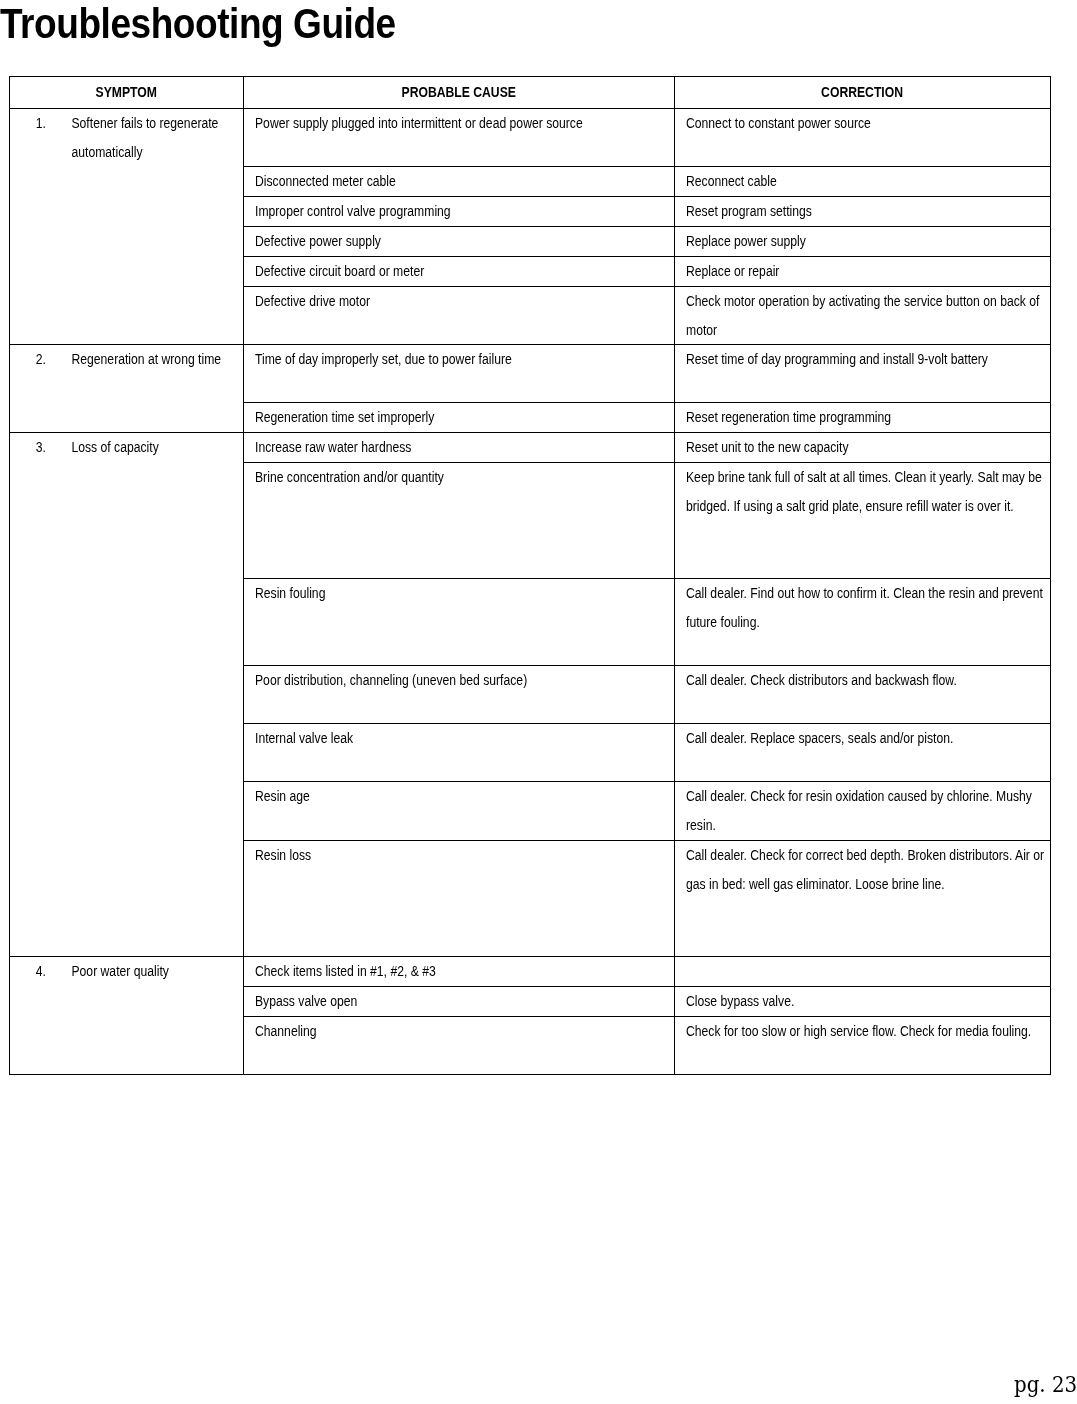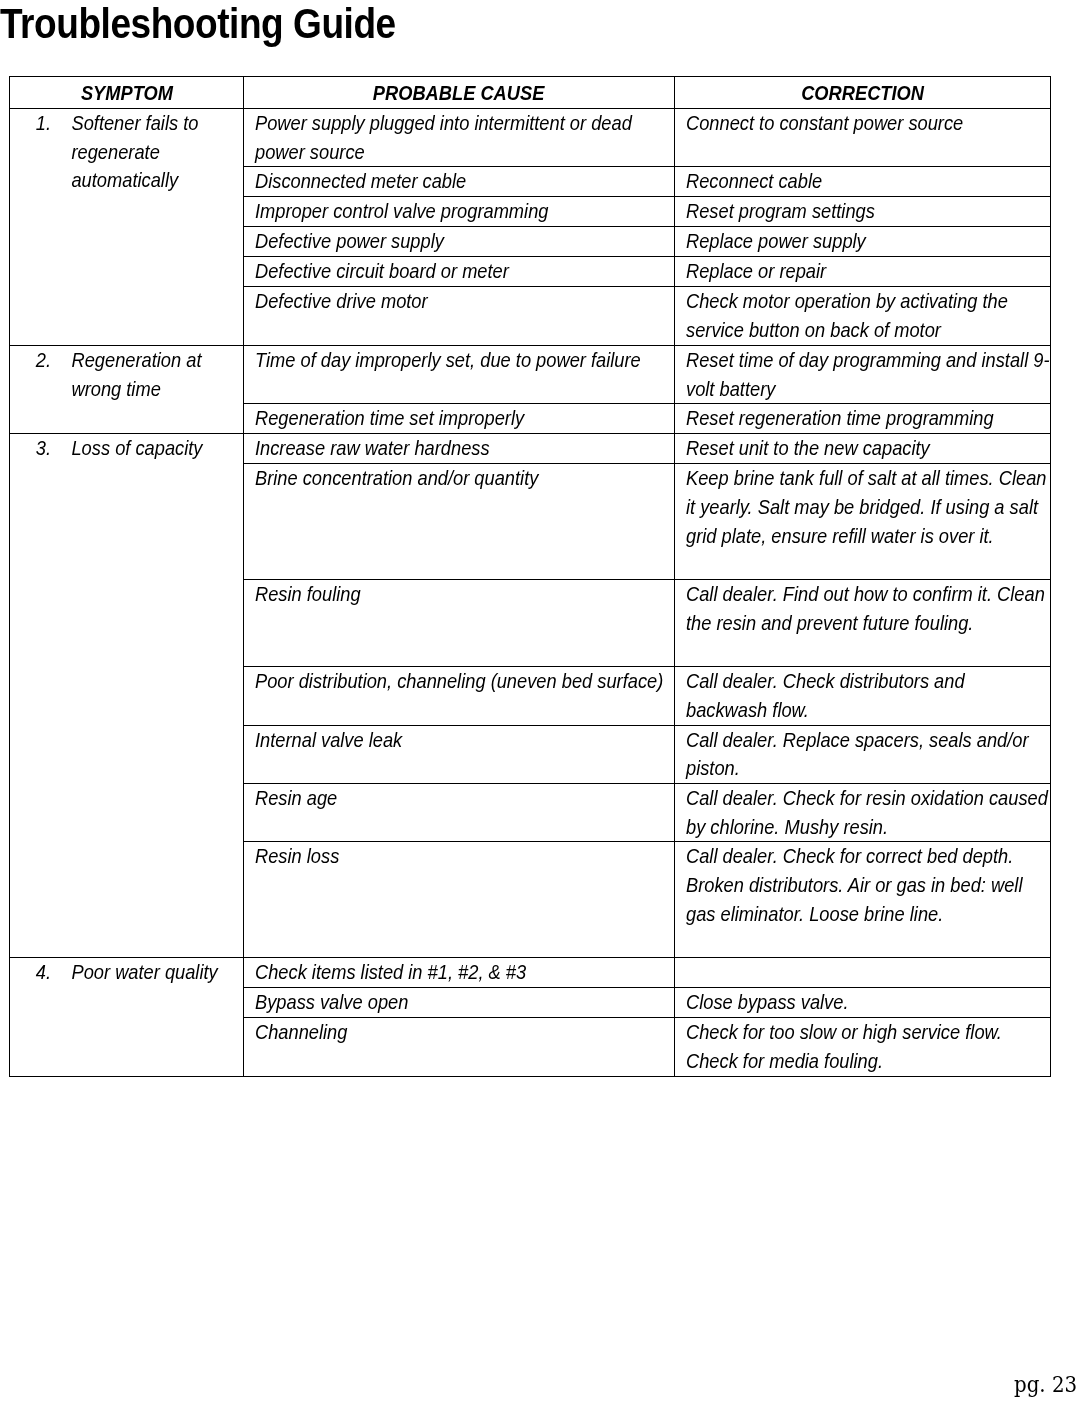--- a/index.html
+++ b/index.html
@@ -30,23 +30,22 @@
     line-height: 50px;
   }
   table.guide {
     position: absolute;
     left: 9px;
     top: 76px;
     width: 1041px;
     border-collapse: collapse;
     table-layout: fixed;
     font-family: "Liberation Sans", sans-serif;
-    font-size: 21px;
+    font-size: 14px;
     line-height: 28.7px;
-    font-style: italic;
   }
   table.guide col.c1 { width: 234px; }
   table.guide col.c2 { width: 431px; }
   table.guide col.c3 { width: 376px; }
   table.guide th, table.guide td {
     border: 1.6px solid #000;
     vertical-align: top;
     padding: 0 0 0 11px;
     text-align: left;
   }

